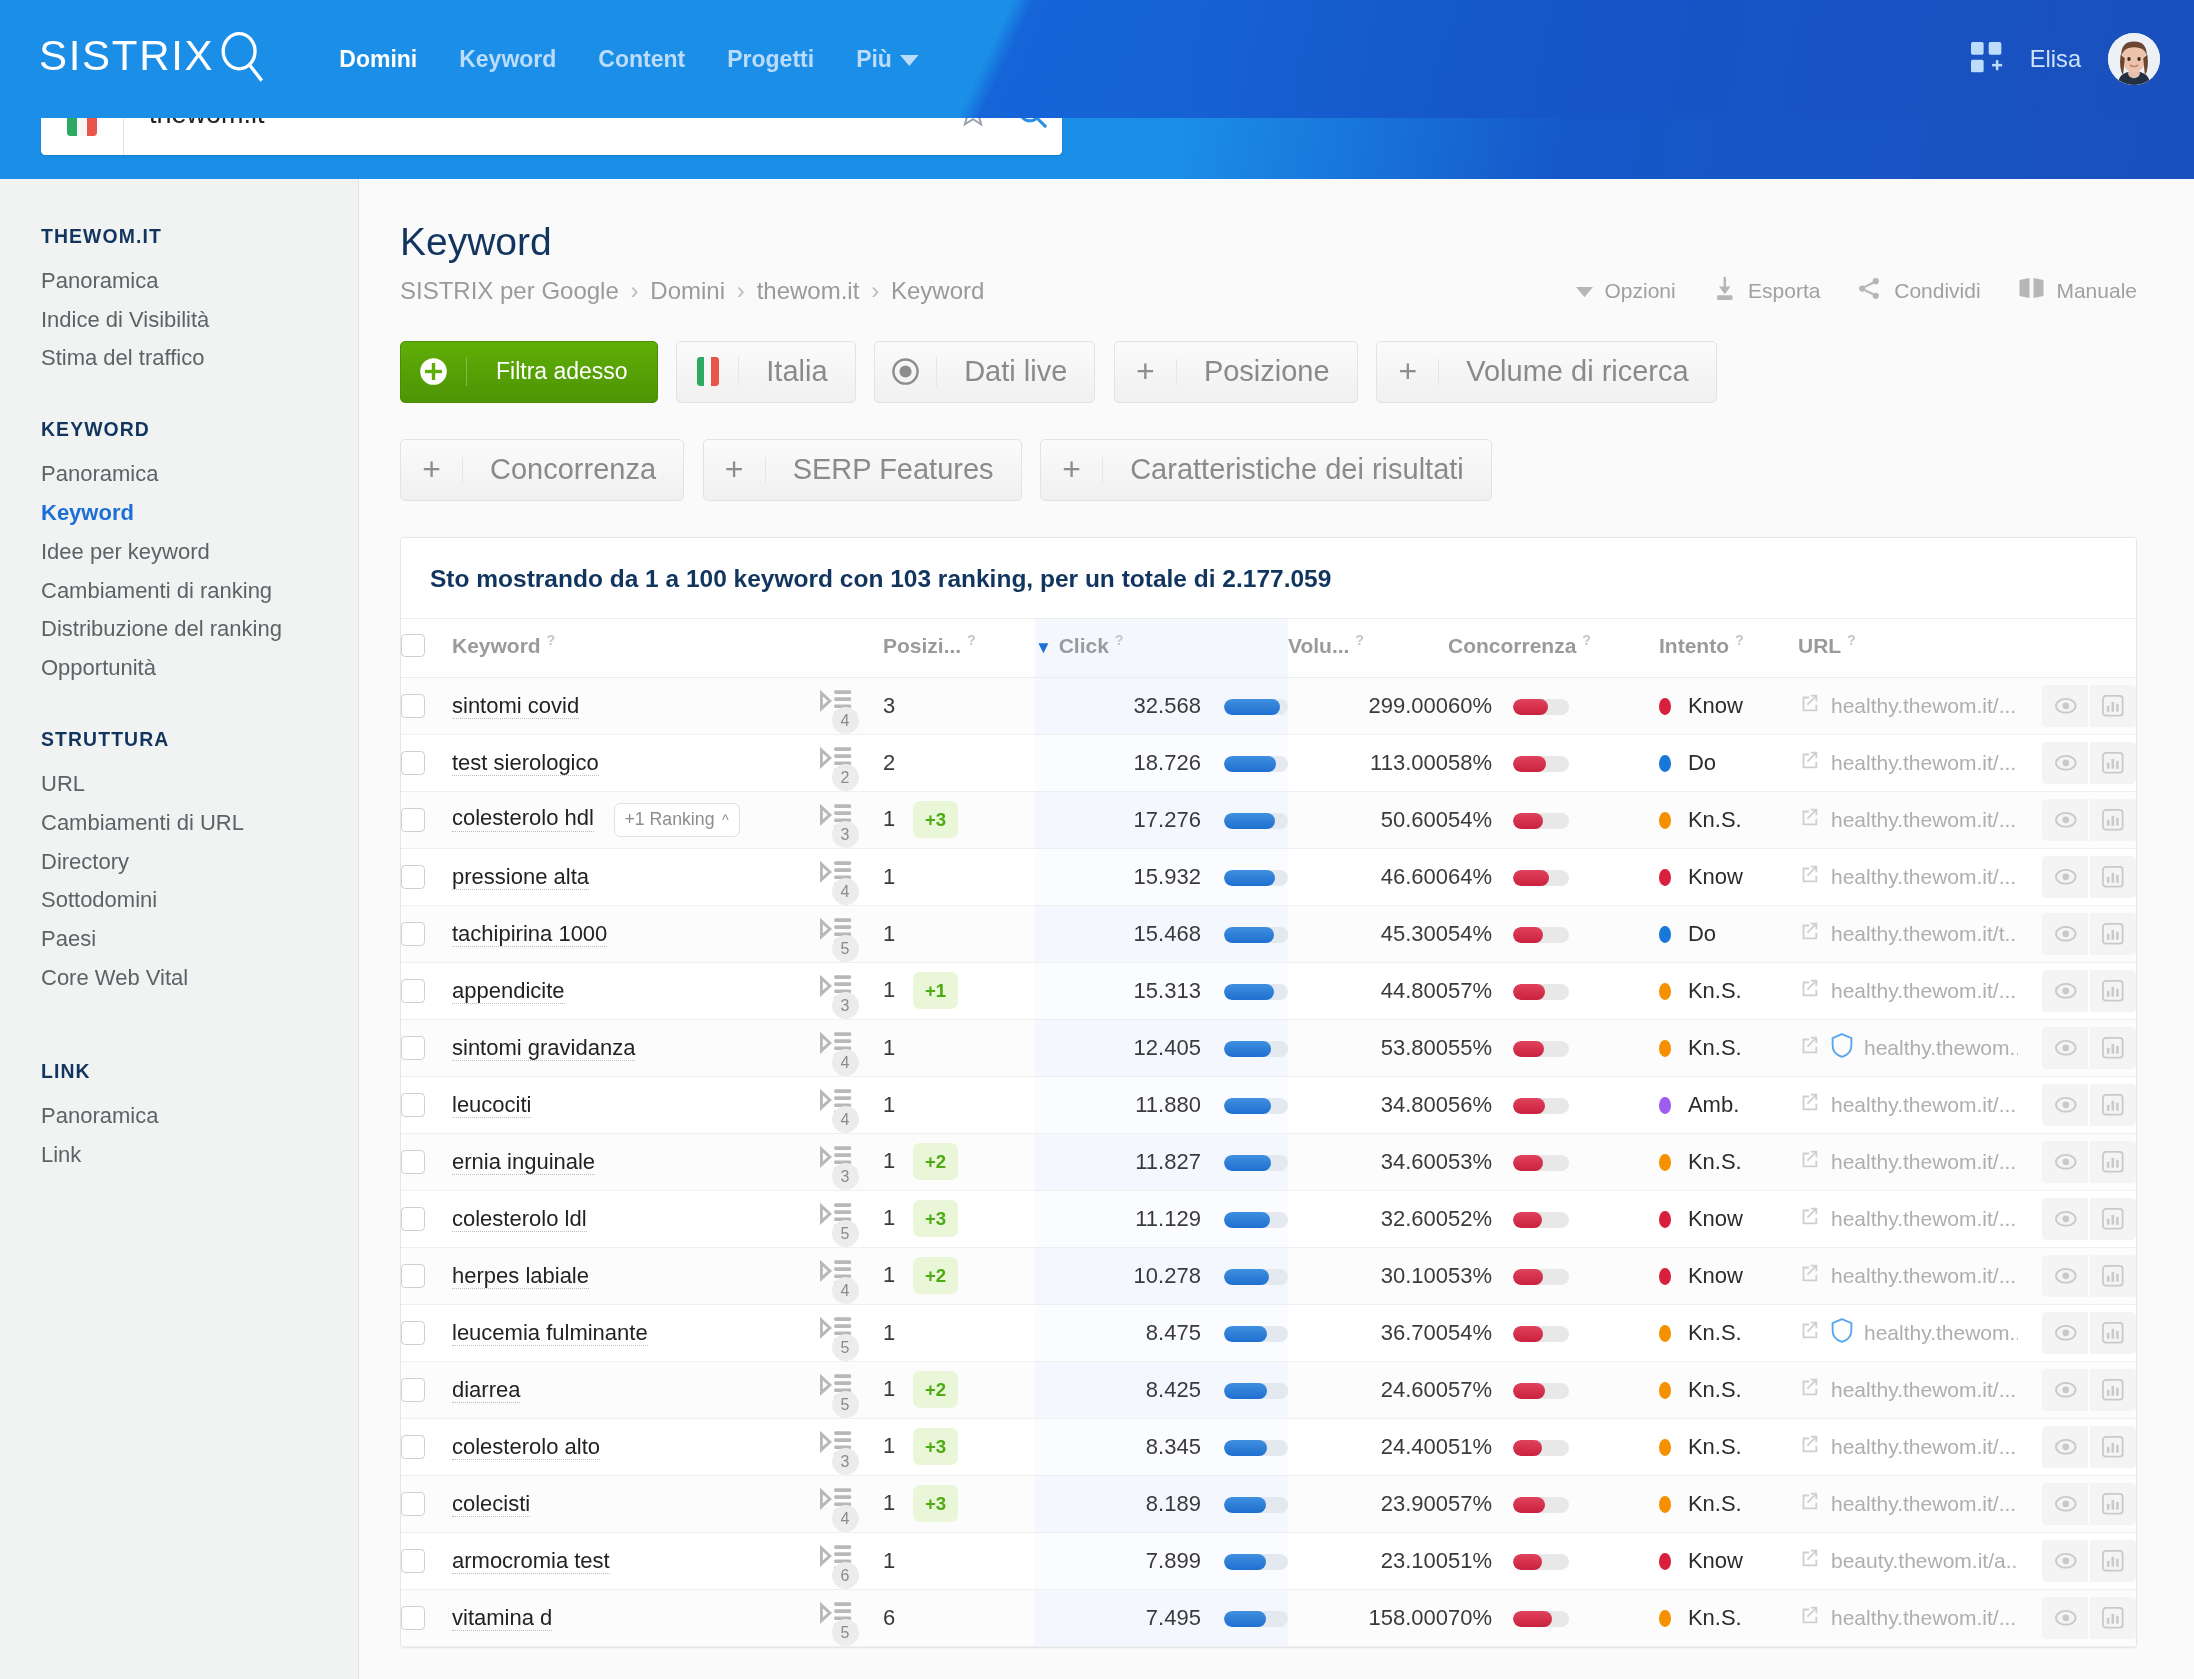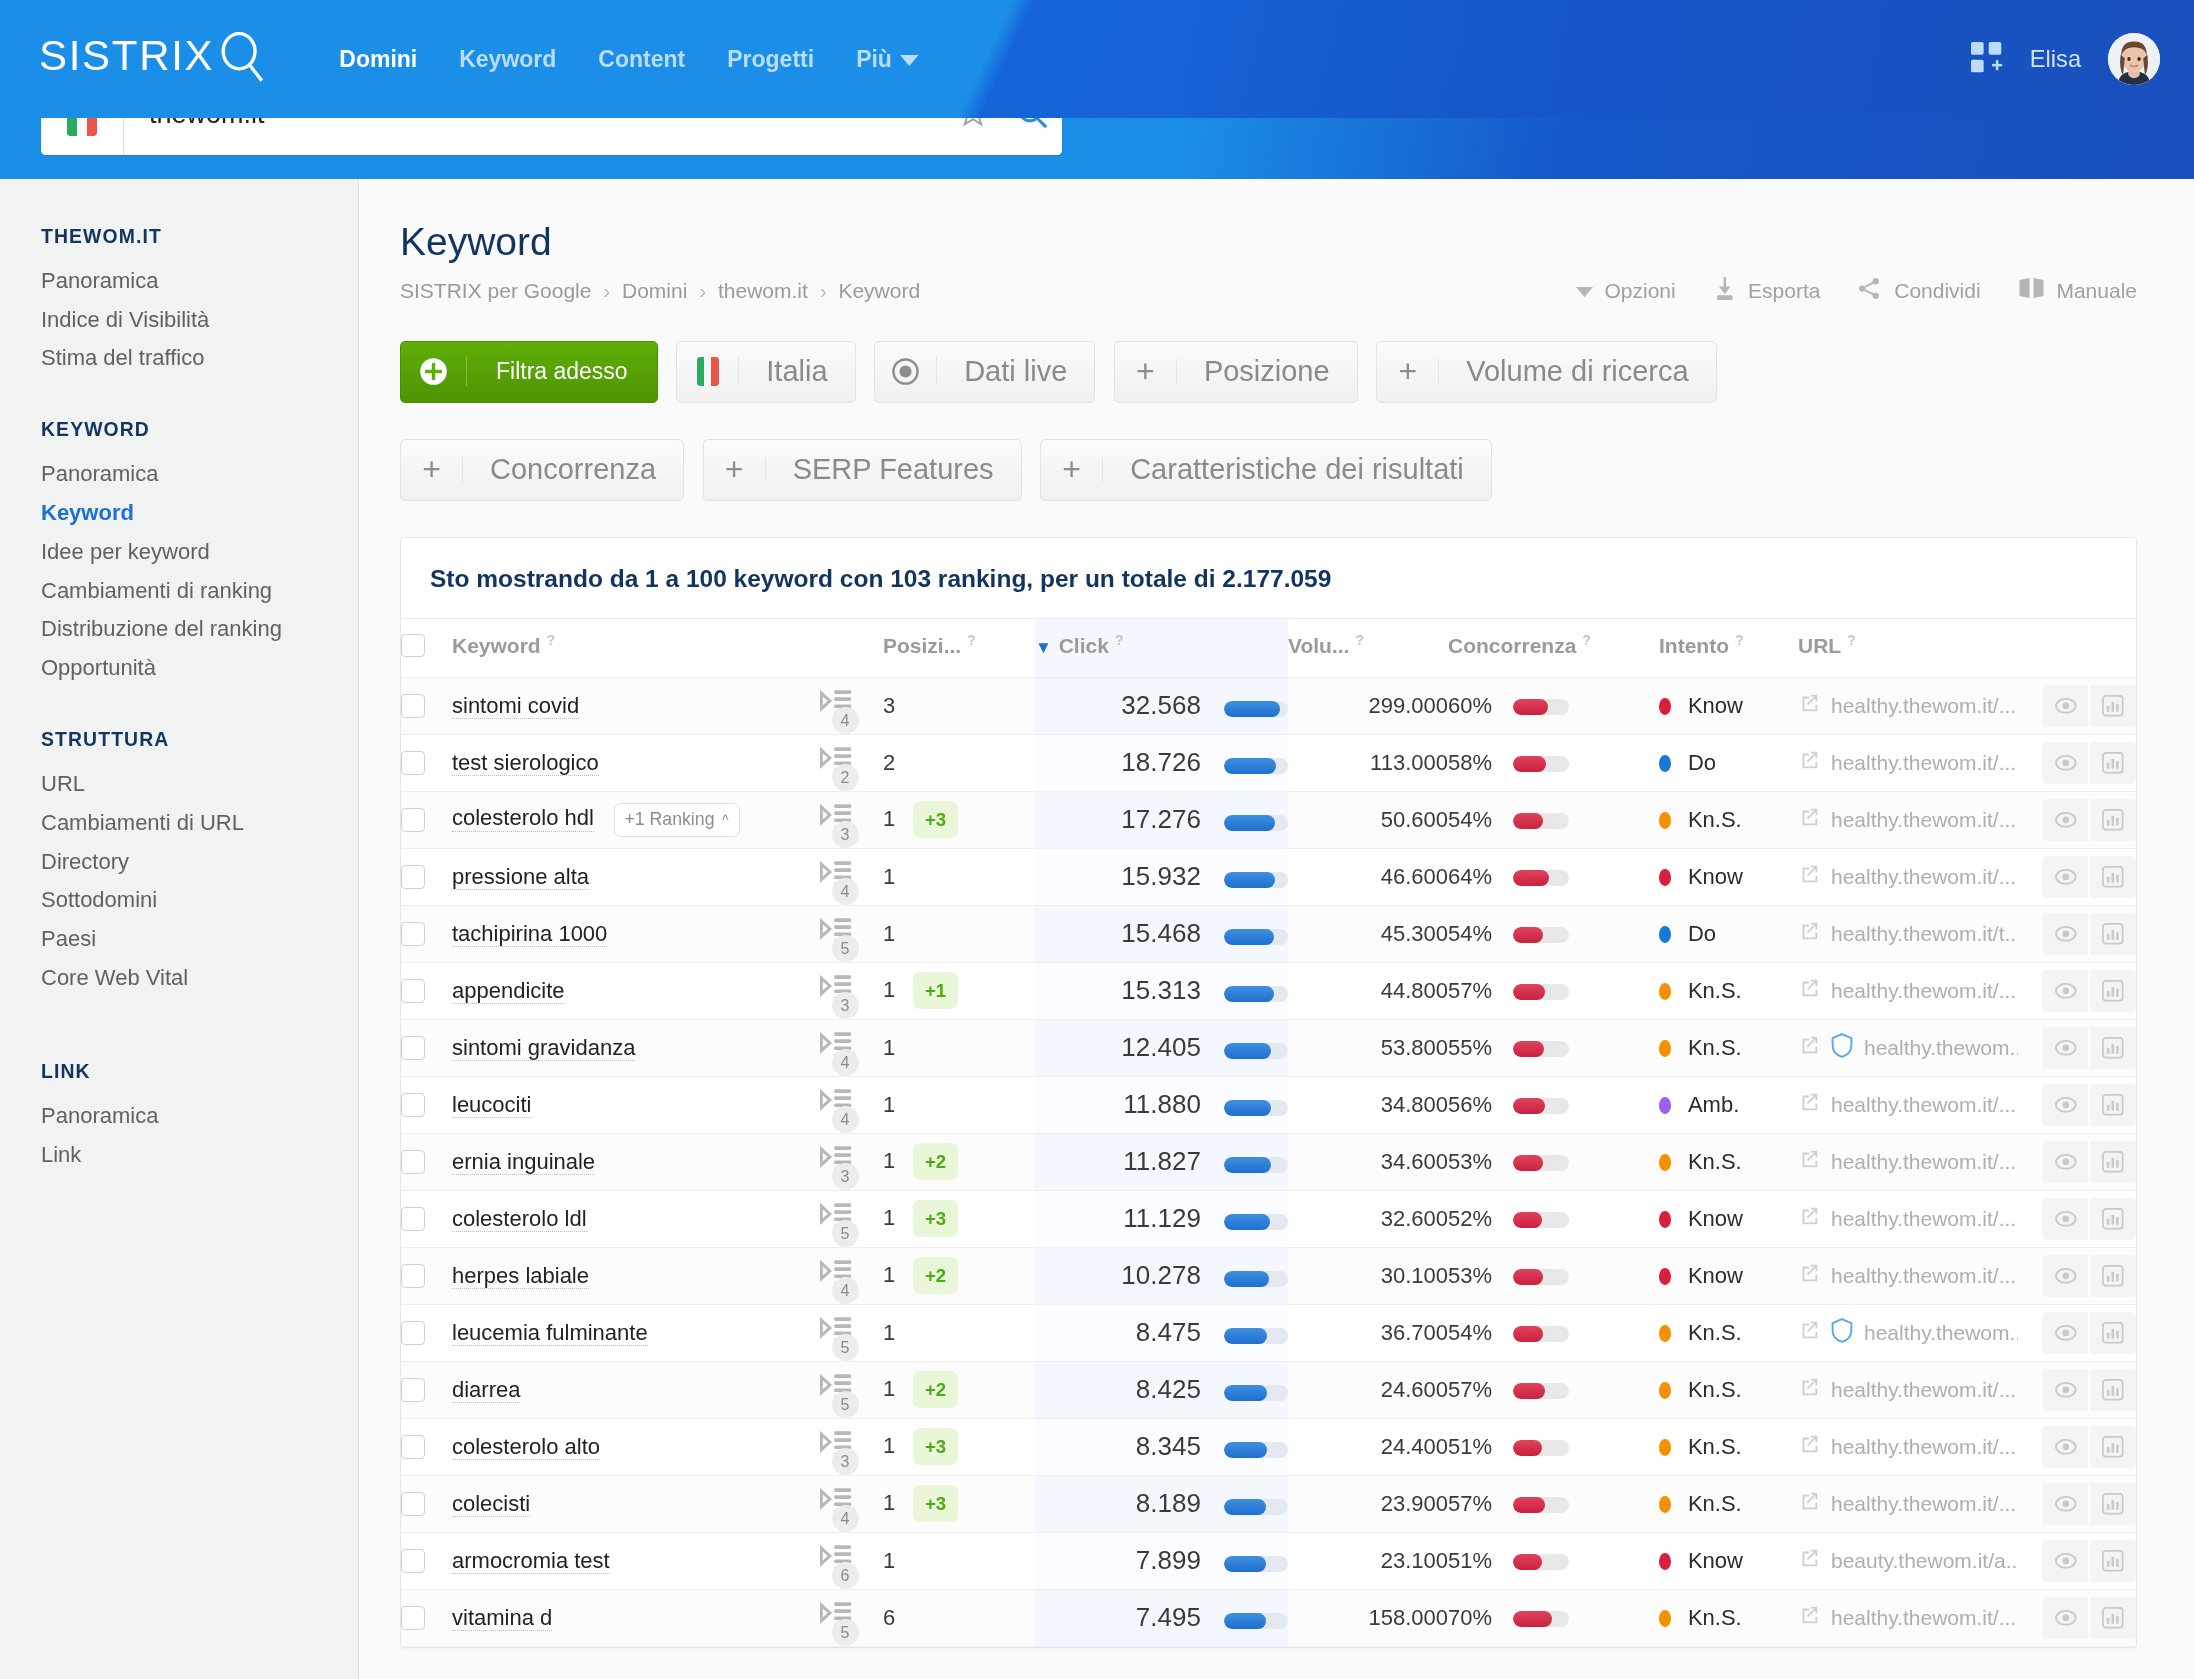--- a/index.html
+++ b/index.html
@@ -91,21 +91,21 @@
   }
   .side-item.active { color:#1d6fd6; font-weight:bold; }
   .side-gap { height:22px; }
 
   
   .main { flex:1; background:#fafafa; padding:41px 57px 0 41px; overflow:hidden; }
 
   .page-title { font-size:39px; color:#12355f; font-weight:400; margin-bottom:11.8px; }
 
   .crumbrow { display:flex; align-items:center; justify-content:space-between; margin-bottom:35px; }
-  .breadcrumb { display:flex; align-items:center; font-size:21px; color:#9a9a9a; gap:11.8px; }
+  .breadcrumb { display:flex; align-items:center; font-size:24px; color:#9a9a9a; gap:11.8px; }
   .breadcrumb .sep { color:#bcbcbc; }
   .crumb { cursor:pointer; }
 
   .headactions { display:flex; align-items:center; gap:37px; }
   .hact { display:flex; align-items:center; gap:11.8px; font-size:21px; color:#a0a0a0; cursor:pointer; }
 
   
   .filterrow { display:flex; align-items:center; gap:18.6px; margin-bottom:36px; flex-wrap:nowrap; }
   .btn-green {
     display:flex; align-items:center; height:62px; border-radius:5px;
@@ -169,21 +169,21 @@
     background:#ececec; color:#8b8b8b; font-size:16px; display:flex; align-items:center; justify-content:center;
   }
 
   .posval { font-size:22px; color:#3a3a3a; }
   .delta {
     display:inline-flex; align-items:center; justify-content:center;
     background:#e9f7d8; color:#4caa12; font-size:18.6px; font-weight:bold;
     border-radius:6.8px; padding:7.6px 11.8px; margin-left:11.8px; min-width:44px;
   }
 
-  .clickval { font-size:26px; color:#3a3a3a;margin-left:40px; }
+  .clickval { font-size:22px; color:#3a3a3a;margin-left:40px; }
   .bar-track { display:inline-block; width:64px; height:16px; border-radius:8.4px; background:#e4e9ef; margin-left:17px; vertical-align:middle; position:relative; overflow:hidden; }
   .bar-fill { position:absolute; left:0; top:0; bottom:0; border-radius:8.4px; background:linear-gradient(#3f8fe0,#1f6fd0); }
 
   .volval { font-size:22px; color:#3a3a3a; }
   .pct { font-size:22px; color:#3a3a3a; }
   .ctrack { display:inline-block; width:56px; height:16px; border-radius:8.4px; background:#e8e8e8; margin-left:15px; vertical-align:middle; position:relative; overflow:hidden; }
   .cfill { position:absolute; left:0; top:0; bottom:0; border-radius:8.4px; background:linear-gradient(#e0425c,#c9213f); }
 
   .dot { display:inline-block; width:11.8px; height:17px; border-radius:50%; margin-right:11px; vertical-align:middle; }
   .intent-label { font-size:22px; color:#2b2b2b; vertical-align:middle; }

